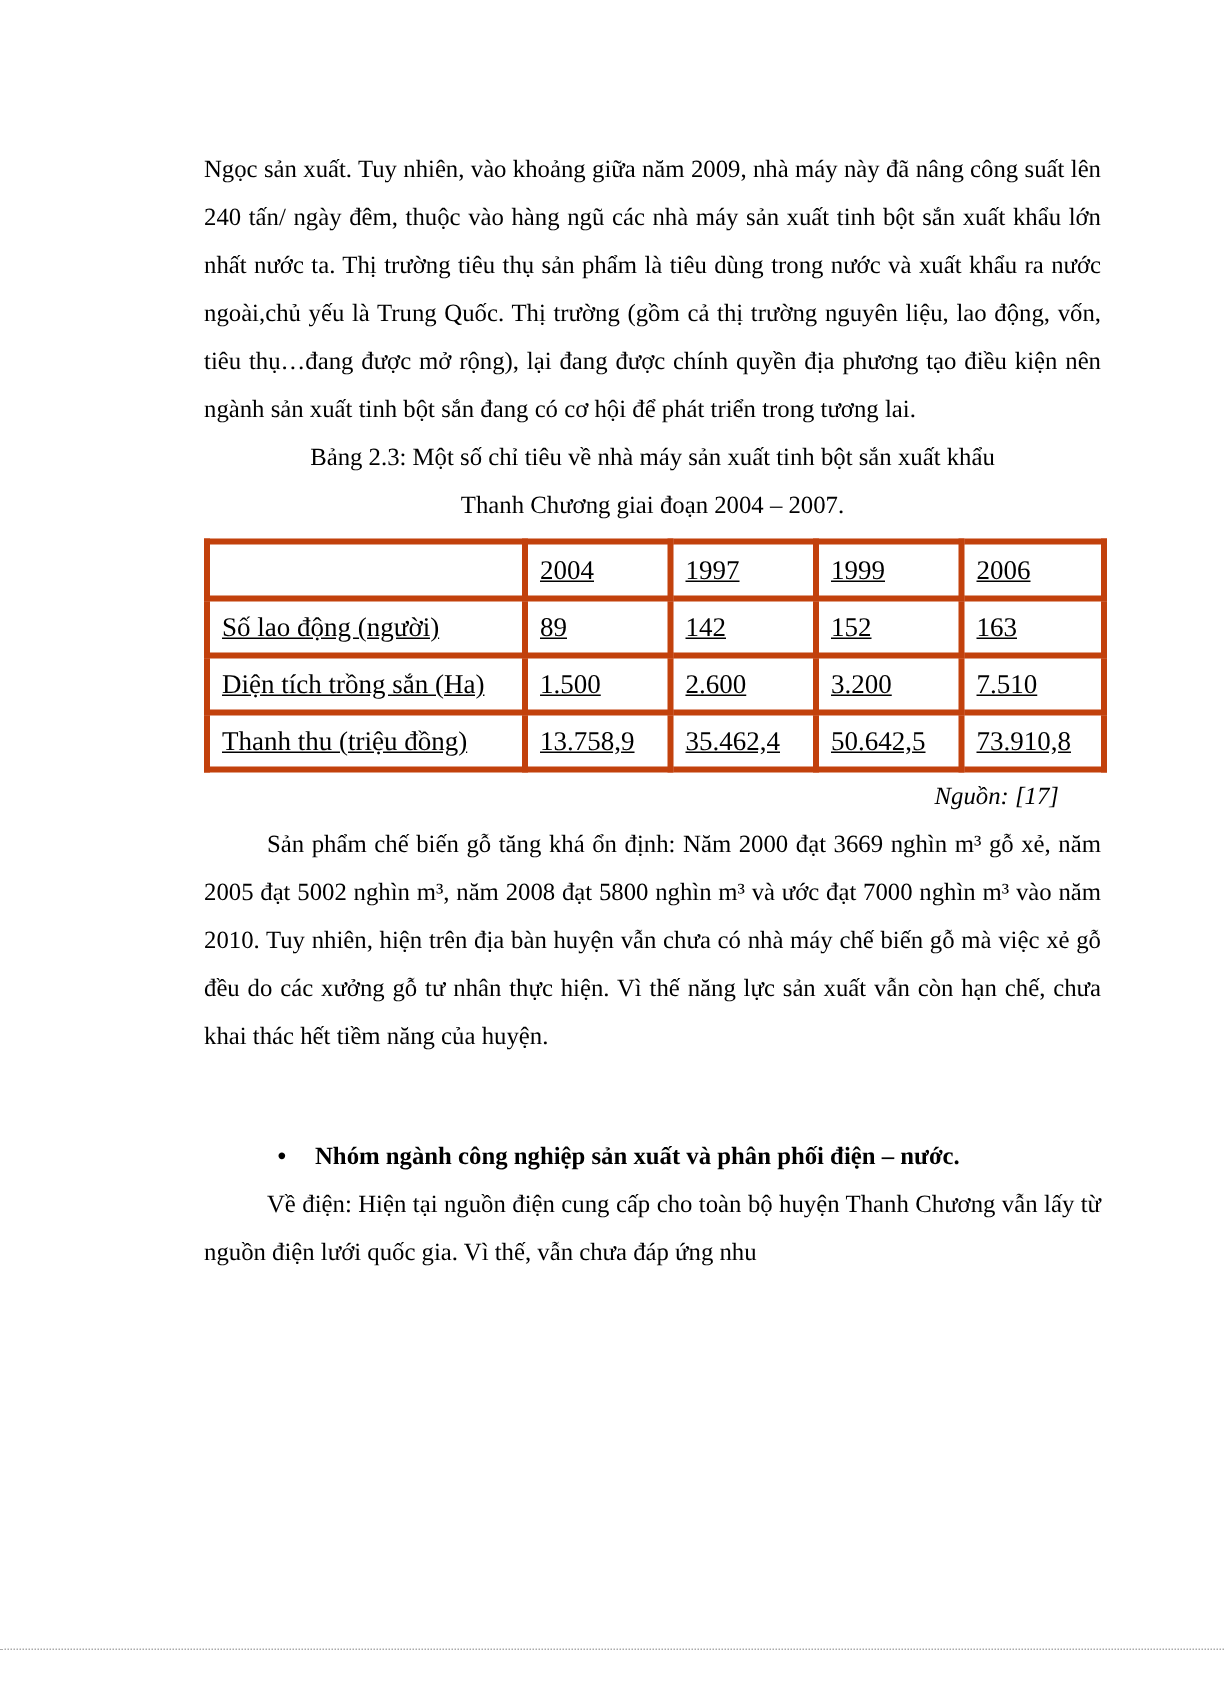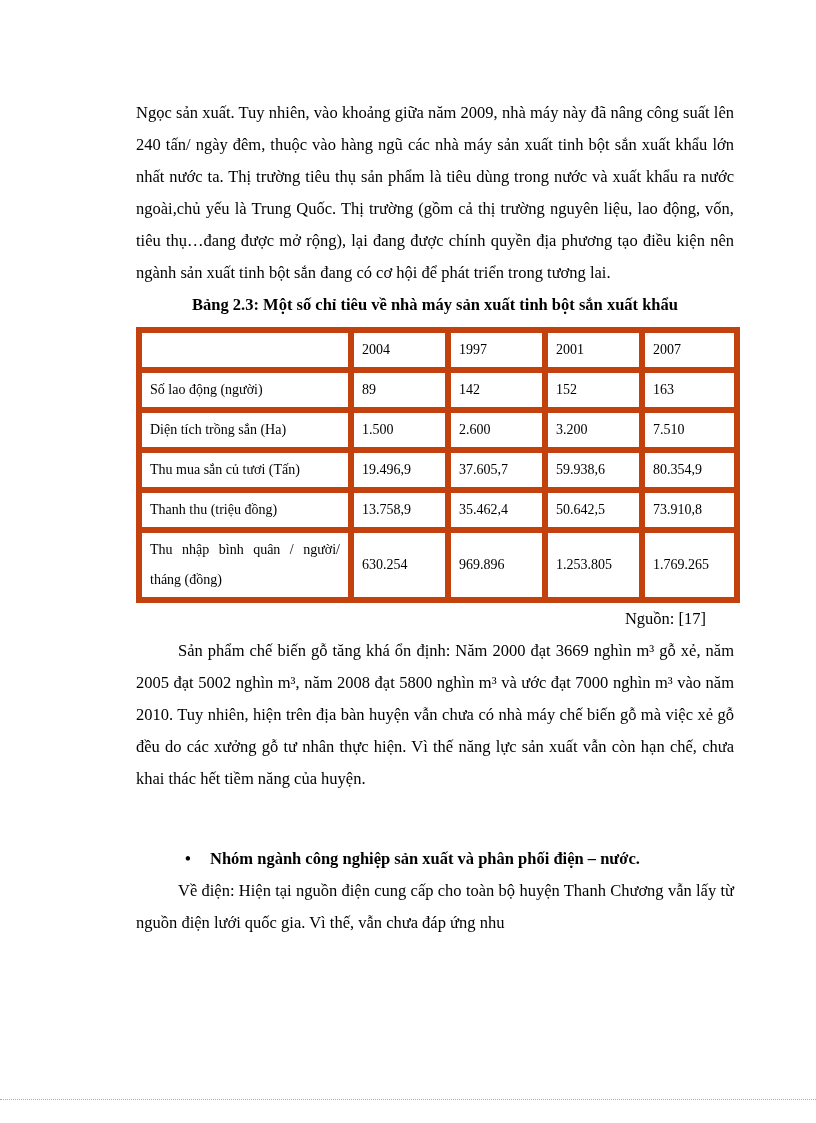--- a/index.html
+++ b/index.html
@@ -17,40 +17,42 @@
     position: absolute;
     left: 136px;
     top: 97px;
     width: 598px;
     font-size: 16.5px;
     line-height: 32px;
   }
   .para { text-align: justify; }
   .para.indent { text-indent: 42px; }
   .caption {
-    font-weight: bold;
+    font-weight: normal;
     text-align: center;
   }
   table.data-table {
     border-collapse: collapse;
     table-layout: fixed;
     width: 598px;
     margin-top: 6px;
   }
   .data-table td {
-    border: 6px solid #c2410c;
+    border: 4px solid #c2410c;
     padding: 2px 8px;
     line-height: 30px;
     vertical-align: middle;
-    font-size: 14px;
+    font-size: 18px;
     overflow: hidden;
+    text-decoration: underline;
   }
   .label-cell { text-align: justify; }
   .num-cell { text-align: left; }
   .source-note {
+    font-style: italic;
     text-align: right;
     padding-right: 28px;
     line-height: 32px;
   }
   .bullet-line {
     font-weight: bold;
     padding-left: 49px;
     line-height: 32px;
     margin-top: 48px;
   }
@@ -70,72 +72,59 @@
 </head>
 <body>
 
 <div class="page">
   <div class="content">
 
     <p class="para">Ngọc sản xuất. Tuy nhiên, vào khoảng giữa năm 2009, nhà máy này đã nâng công suất lên 240 tấn/ ngày đêm, thuộc vào hàng ngũ các nhà máy sản xuất tinh bột sắn xuất khẩu lớn nhất nước ta. Thị trường tiêu thụ sản phẩm là tiêu dùng trong nước và xuất khẩu ra nước ngoài,chủ yếu là Trung Quốc. Thị trường (gồm cả thị trường nguyên liệu, lao động, vốn, tiêu thụ…đang được mở rộng), lại đang được chính quyền địa phương tạo điều kiện nên ngành sản xuất tinh bột sắn đang có cơ hội để phát triển trong tương lai.</p>
 
     <div class="caption">
       <div>Bảng 2.3: Một số chỉ tiêu về nhà máy sản xuất tinh bột sắn xuất khẩu</div>
+      <div>Thanh Chương giai đoạn 2004 – 2007.</div>
     </div>
 
     <table class="data-table">
       <colgroup>
         <col style="width:212px">
           <col style="width:97px">
           <col style="width:97px">
           <col style="width:97px">
           <col style="width:95px">
       </colgroup>
       <tbody>
         <tr>
           <td class="label-cell"></td>
           <td class="num-cell">2004</td>
           <td class="num-cell">1997</td>
-          <td class="num-cell">2001</td>
-          <td class="num-cell">2007</td>
+          <td class="num-cell">1999</td>
+          <td class="num-cell">2006</td>
         </tr>
         <tr>
           <td class="label-cell">Số lao động (người)</td>
           <td class="num-cell">89</td>
           <td class="num-cell">142</td>
           <td class="num-cell">152</td>
           <td class="num-cell">163</td>
         </tr>
         <tr>
           <td class="label-cell">Diện tích trồng sắn (Ha)</td>
           <td class="num-cell">1.500</td>
           <td class="num-cell">2.600</td>
           <td class="num-cell">3.200</td>
           <td class="num-cell">7.510</td>
         </tr>
         <tr>
-          <td class="label-cell">Thu mua sắn củ tươi (Tấn)</td>
-          <td class="num-cell">19.496,9</td>
-          <td class="num-cell">37.605,7</td>
-          <td class="num-cell">59.938,6</td>
-          <td class="num-cell">80.354,9</td>
-        </tr>
-        <tr>
           <td class="label-cell">Thanh thu (triệu đồng)</td>
           <td class="num-cell">13.758,9</td>
           <td class="num-cell">35.462,4</td>
           <td class="num-cell">50.642,5</td>
           <td class="num-cell">73.910,8</td>
-        </tr>
-        <tr>
-          <td class="label-cell">Thu nhập bình quân / người/ tháng (đồng)</td>
-          <td class="num-cell">630.254</td>
-          <td class="num-cell">969.896</td>
-          <td class="num-cell">1.253.805</td>
-          <td class="num-cell">1.769.265</td>
         </tr>
       </tbody>
     </table>
 
     <div class="source-note">Nguồn: [17]</div>
 
     <p class="para indent">Sản phẩm chế biến gỗ tăng khá ổn định: Năm 2000 đạt 3669 nghìn m³ gỗ xẻ, năm 2005 đạt 5002 nghìn m³, năm 2008 đạt 5800 nghìn m³ và ước đạt 7000 nghìn m³ vào năm 2010. Tuy nhiên, hiện trên địa bàn huyện vẫn chưa có nhà máy chế biến gỗ mà việc xẻ gỗ đều do các xưởng gỗ tư nhân thực hiện. Vì thế năng lực sản xuất vẫn còn hạn chế, chưa khai thác hết tiềm năng của huyện.</p>
 
     <div class="bullet-line">
       <span class="bullet-dot">•</span><span>Nhóm ngành công nghiệp sản xuất và phân phối điện – nước.</span>

